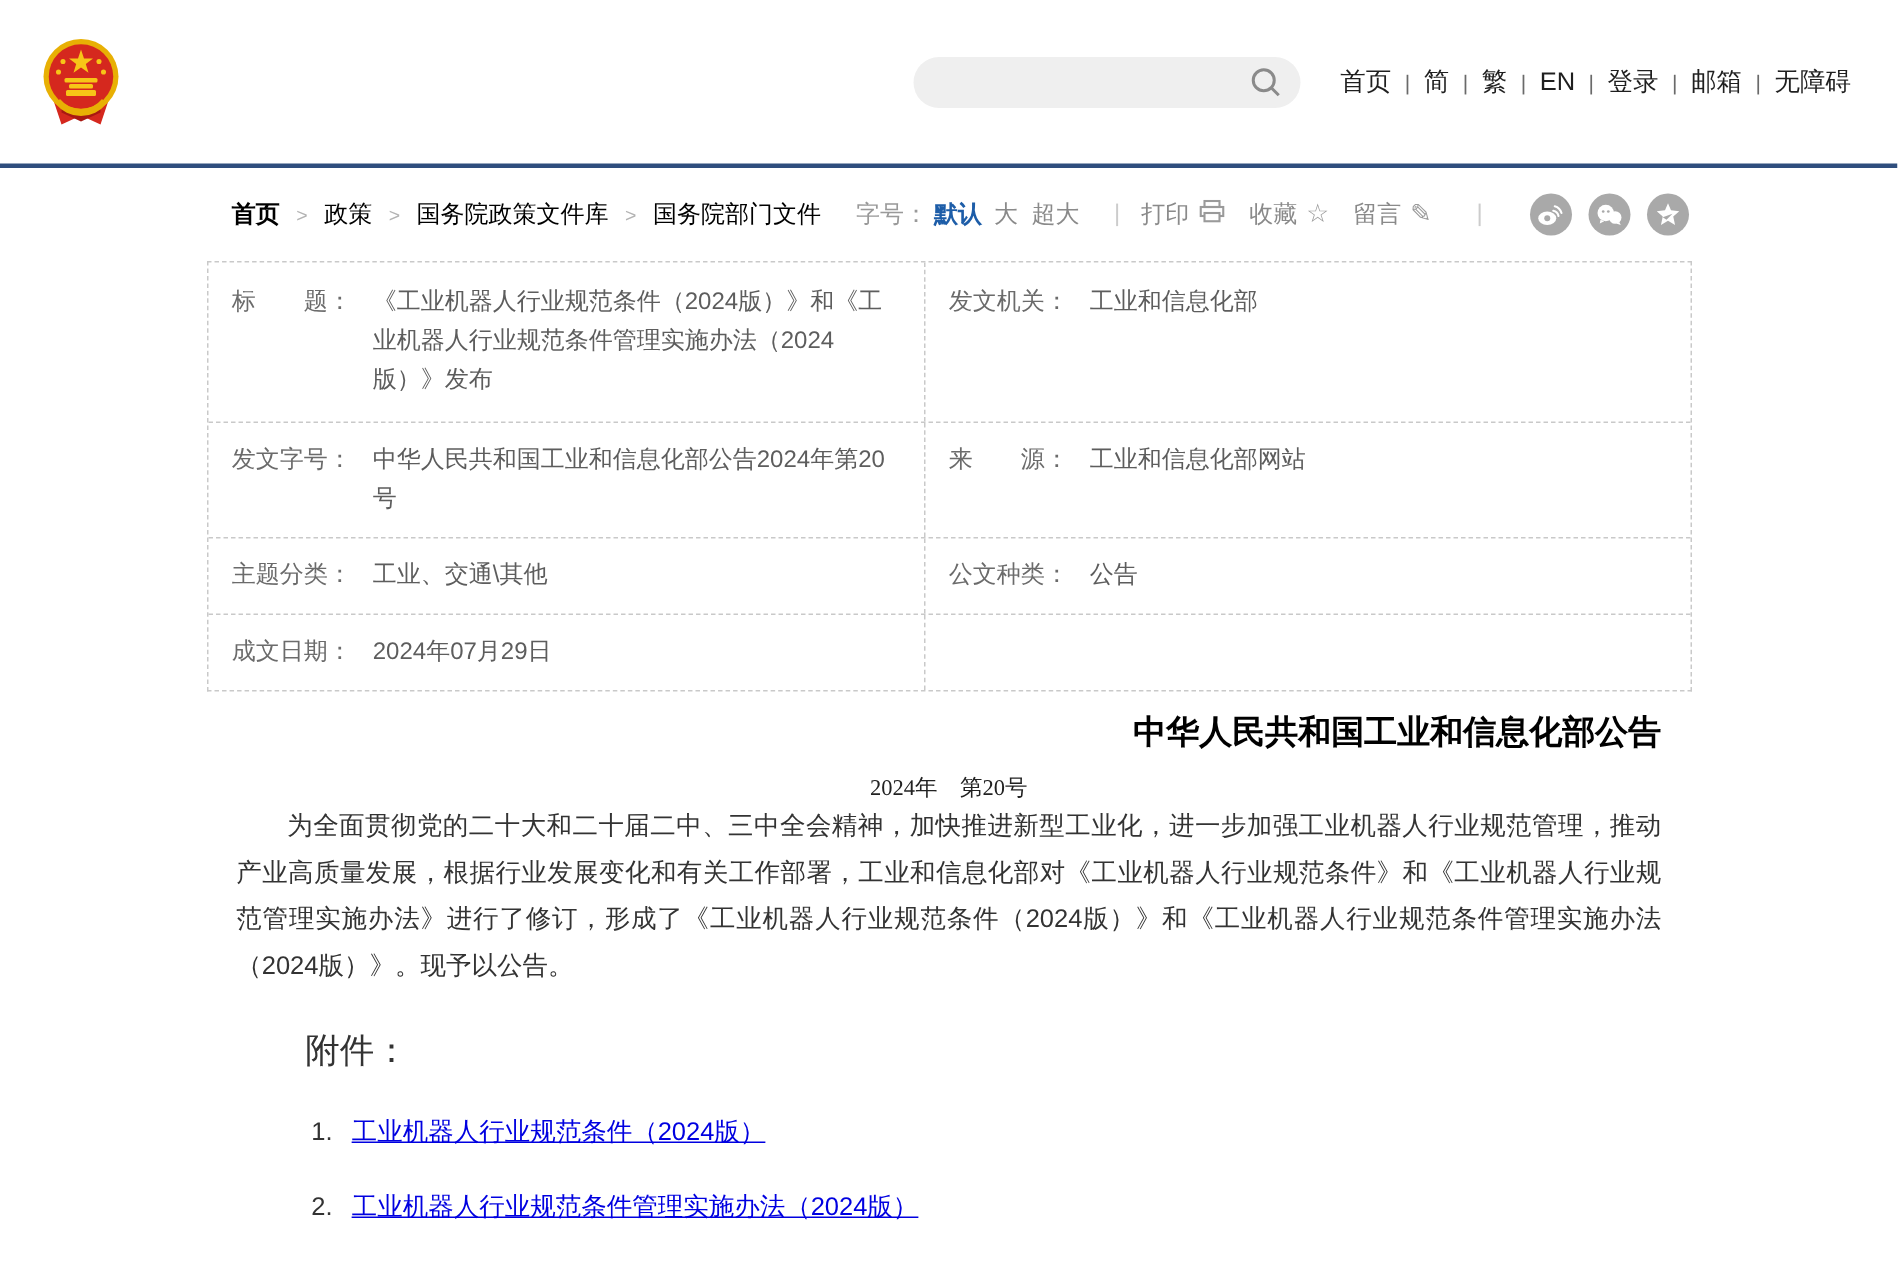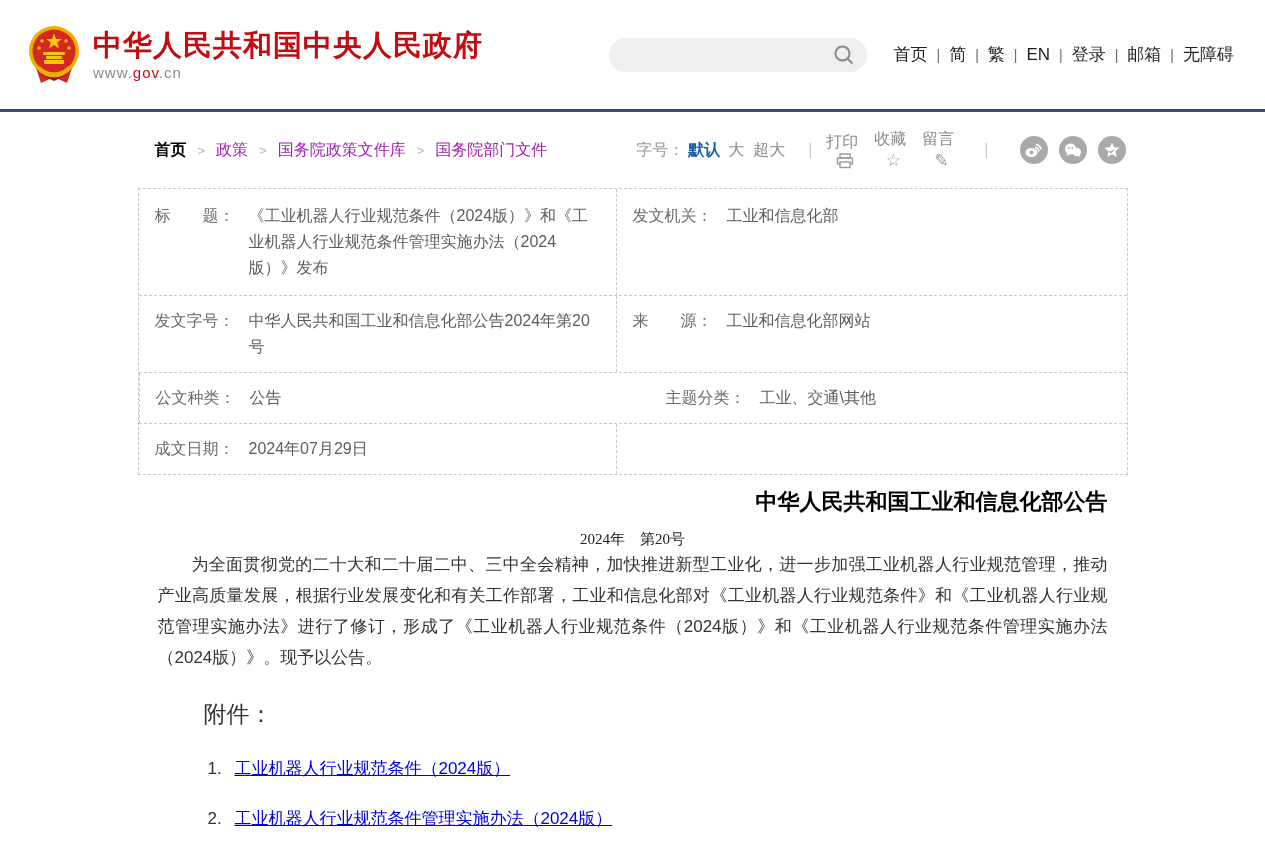--- a/index.html
+++ b/index.html
@@ -19,28 +19,28 @@
   .top-nav a { color:#1f1f1f; text-decoration:none; padding:0 9px; }
   .top-nav .sep { color:#6a6a6a; font-size:14px; }
 
   
   .container { width:990px; margin:0 auto; }
 
   
   .crumb-row { display:flex; justify-content:space-between; align-items:center; margin-top:17px; padding:0 2px 0 17px; }
   .breadcrumb { display:flex; align-items:center; font-size:16px; color:#333; }
   .breadcrumb .home { font-weight:bold; color:#000; }
-  .breadcrumb a { color:#a21caf; text-decoration:none; }
+  .breadcrumb a { color:#000000; text-decoration:none; }
   .breadcrumb .arrow { color:#b3b3b3; font-size:13px; padding:0 11px; }
   .toolbar { display:flex; align-items:center; font-size:16px; color:#999; }
   .toolbar .fs-label { color:#999; }
   .toolbar .fs-default { color:#1d5da8; font-weight:bold; margin:0 8px 0 4px; cursor:pointer; }
   .toolbar .fs-opt { color:#8a8a8a; margin-right:9px; cursor:pointer; }
   .toolbar .bar { color:#ccc; margin:0 14px; }
-  .tool-item { display:flex; align-items:center; color:#8a8a8a; margin-right:16px; cursor:pointer;flex-direction:column; }
+  .tool-item { display:flex; color:#8a8a8a; margin-right:16px; cursor:pointer; }
   .tool-item .glyph { margin-left:6px; font-size:17px; color:#9a9a9a; display:inline-flex; }
   .share-icons { display:flex; align-items:center; margin-left:6px; }
   .share-circle { width:28px; height:28px; border-radius:50%; background:#a9a9a9; display:flex; align-items:center; justify-content:center; margin-left:11px; cursor:pointer; }
 
   
   .meta-box { border:1px dashed #c9c9c9; margin-top:17px; }
   .meta-row { display:flex; border-bottom:1px dashed #c9c9c9; }
   .meta-row:last-child { border-bottom:none; }
   .meta-cell { display:flex; align-items:flex-start; padding:14px 12px 14px 16px; font-size:16px; color:#5d5d5d; line-height:26px; }
   .meta-cell.left { width:477px; flex:none; }
@@ -72,24 +72,20 @@
       <path d="M27 8 L29 14 L35 14 L30.2 17.6 L32 23.5 L27 20 L22 23.5 L23.8 17.6 L19 14 L25 14 Z" fill="#f7c517"></path>
       <circle cx="15" cy="16" r="1.7" fill="#f7c517"></circle>
       <circle cx="39" cy="16" r="1.7" fill="#f7c517"></circle>
       <circle cx="12" cy="23" r="1.7" fill="#f7c517"></circle>
       <circle cx="42" cy="23" r="1.7" fill="#f7c517"></circle>
       <rect x="16" y="27" width="22" height="3" rx="1" fill="#f7c517"></rect>
       <rect x="19" y="31" width="16" height="3" rx="1" fill="#f7c517"></rect>
       <rect x="17" y="35" width="20" height="4" rx="1" fill="#f7c517"></rect>
       <path d="M10 44 a21.5 21.5 0 0 0 34 0 l-3-3 a18 18 0 0 1 -28 0 Z" fill="#e8b004"></path>
     </svg>
-    <div>
-      <div class="site-title">中华人民共和国中央人民政府</div>
-      <div class="site-url"><span>www.</span><span class="gov">gov</span><span>.cn</span></div>
-    </div>
   </div>
   <div class="header-right">
     <div class="search-pill">
       <input class="search-input" type="text" placeholder="" style="">
       <svg width="22" height="22" viewBox="0 0 22 22">
         <circle cx="9.5" cy="9.5" r="7" fill="none" stroke="#8a8a8a" stroke-width="2"></circle>
         <line x1="14.5" y1="14.5" x2="19.5" y2="19.5" stroke="#8a8a8a" stroke-width="2"></line>
       </svg>
     </div>
     <div class="top-nav">
@@ -191,27 +187,27 @@
       <div class="meta-cell left">
         <span class="m-label">发文字号：</span>
         <span class="m-value">中华人民共和国工业和信息化部公告2024年第20号</span>
       </div>
       <div class="meta-cell right">
         <span class="m-label">来　　源：</span>
         <span class="m-value">工业和信息化部网站</span>
       </div>
     </div>
     <div class="meta-row slim">
+      <div class="meta-cell left">
+        <span class="m-label">主题分类：</span>
+        <span class="m-value">工业、交通\其他</span>
+      </div>
       <div class="meta-cell right">
         <span class="m-label">公文种类：</span>
         <span class="m-value">公告</span>
-      </div>
-      <div class="meta-cell left">
-        <span class="m-label">主题分类：</span>
-        <span class="m-value">工业、交通\其他</span>
       </div>
     </div>
     <div class="meta-row slim">
       <div class="meta-cell left">
         <span class="m-label">成文日期：</span>
         <span class="m-value">2024年07月29日</span>
       </div>
       <div class="meta-cell right"></div>
     </div>
   </div>

